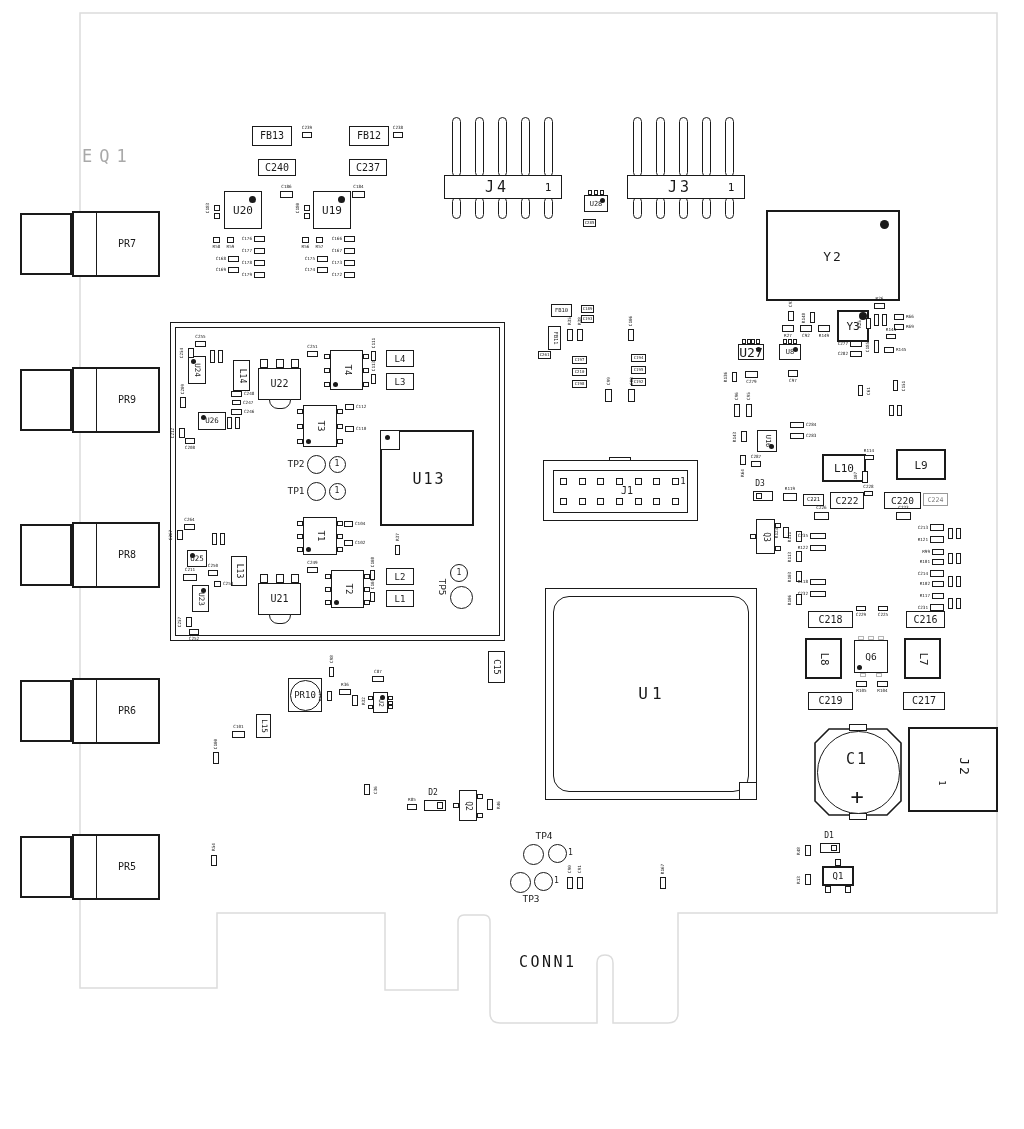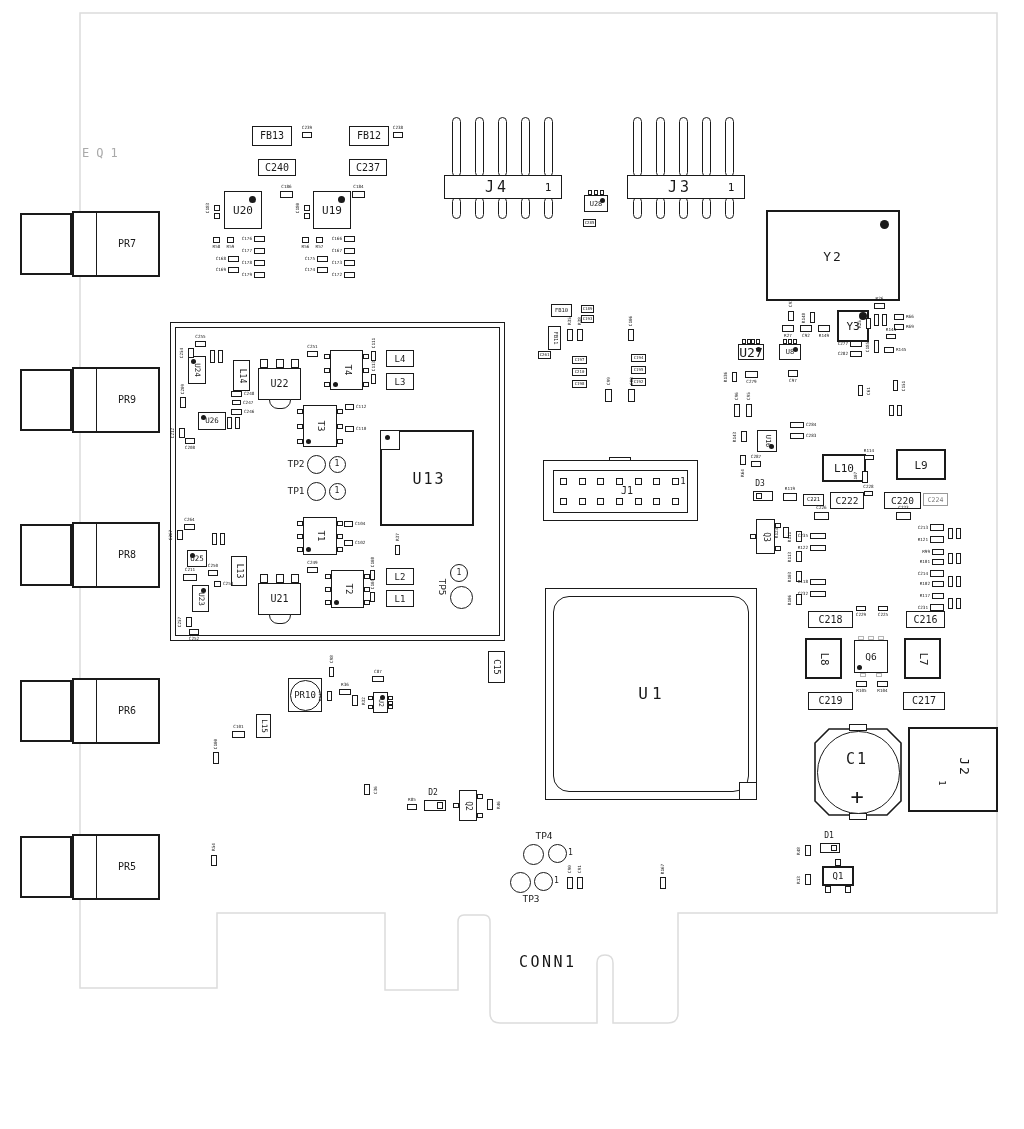--- a/index.html
+++ b/index.html
@@ -4,21 +4,21 @@
 <style>
   html,body{margin:0;padding:0;background:#fff;}
   #stage{position:relative;width:1024px;height:1129px;background:#fff;overflow:hidden;
          font-family:"DejaVu Sans Mono",monospace;}
   #outline-svg{position:absolute;left:0;top:0;}
   .rect{position:absolute;box-sizing:border-box;border:1.2px solid #1a1a1a;background:#fff;}
   .lbl{position:absolute;color:#1a1a1a;white-space:nowrap;line-height:1;
        font-family:"DejaVu Sans Mono",monospace;transform:translate(-50%,-50%);}
   .dot{position:absolute;border-radius:50%;background:#1a1a1a;}
   .circ{position:absolute;box-sizing:border-box;border:1.6px solid #1a1a1a;border-radius:50%;background:#fff;}
-  .eq1{position:absolute;left:82px;top:146px;font-size:12px;letter-spacing:7px;color:#a9a9a9;}
+  .eq1{position:absolute;left:82px;top:146px;font-size:17px;letter-spacing:7px;color:#a9a9a9;}
   .conn1{position:absolute;left:519px;top:953px;font-size:15px;letter-spacing:2.5px;color:#161616;}
 </style>
 </head>
 <body>
 
 <div id="stage">
   <svg id="outline-svg" width="1024" height="1129">
     <path id="board-path" fill="none" stroke="#dcdcdc" stroke-width="1.5" d="M80,13 L997,13 L997,913 L678,913 L678,1013 Q678,1023 668,1023 L613,1023 L613,963 Q613,955 605,955 Q597,955 597,963 L597,1023 L500,1023 Q490,1023 490,1013 L490,922 Q490,915 484,915 L464,915 Q458,915 458,922 L458,990 L385,990 L385,913 L217,913 L217,988 L80,988 Z"></path>
   </svg>
   <div class="eq1">EQ1</div>

